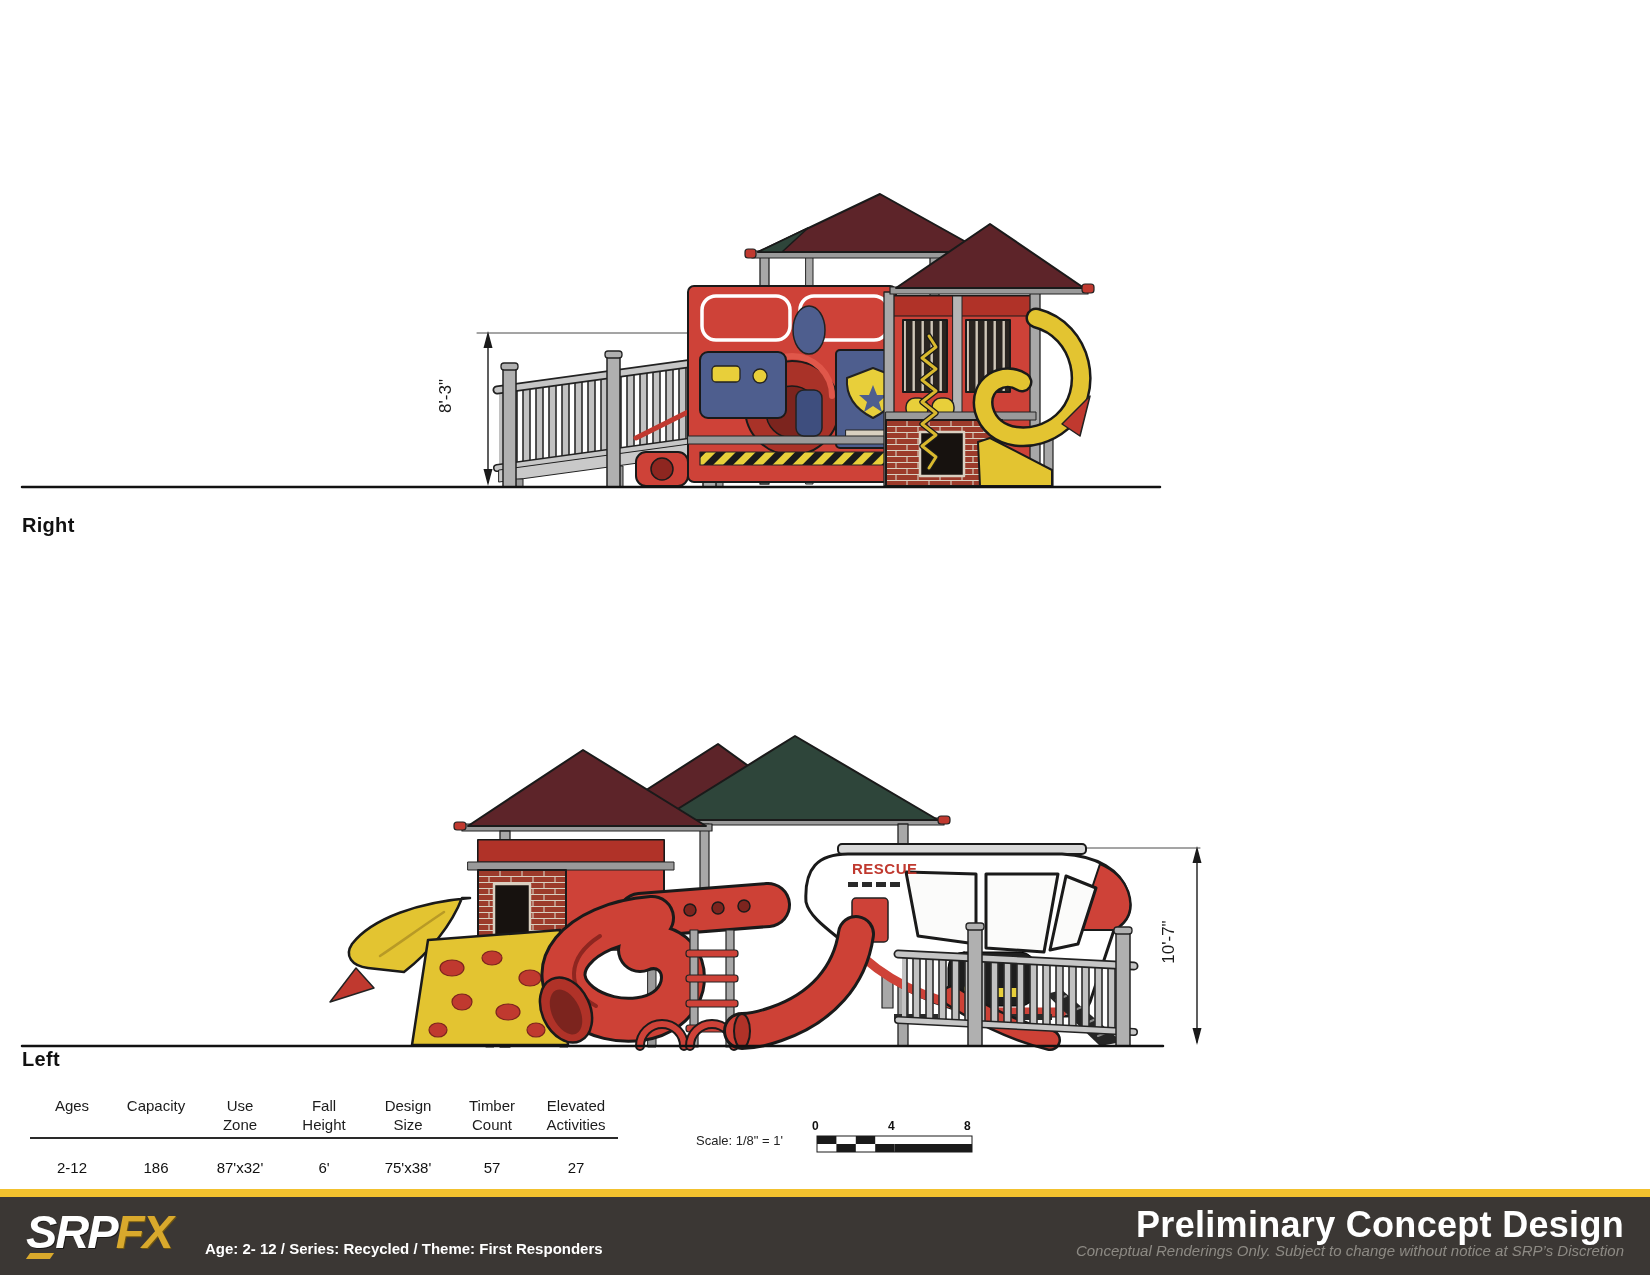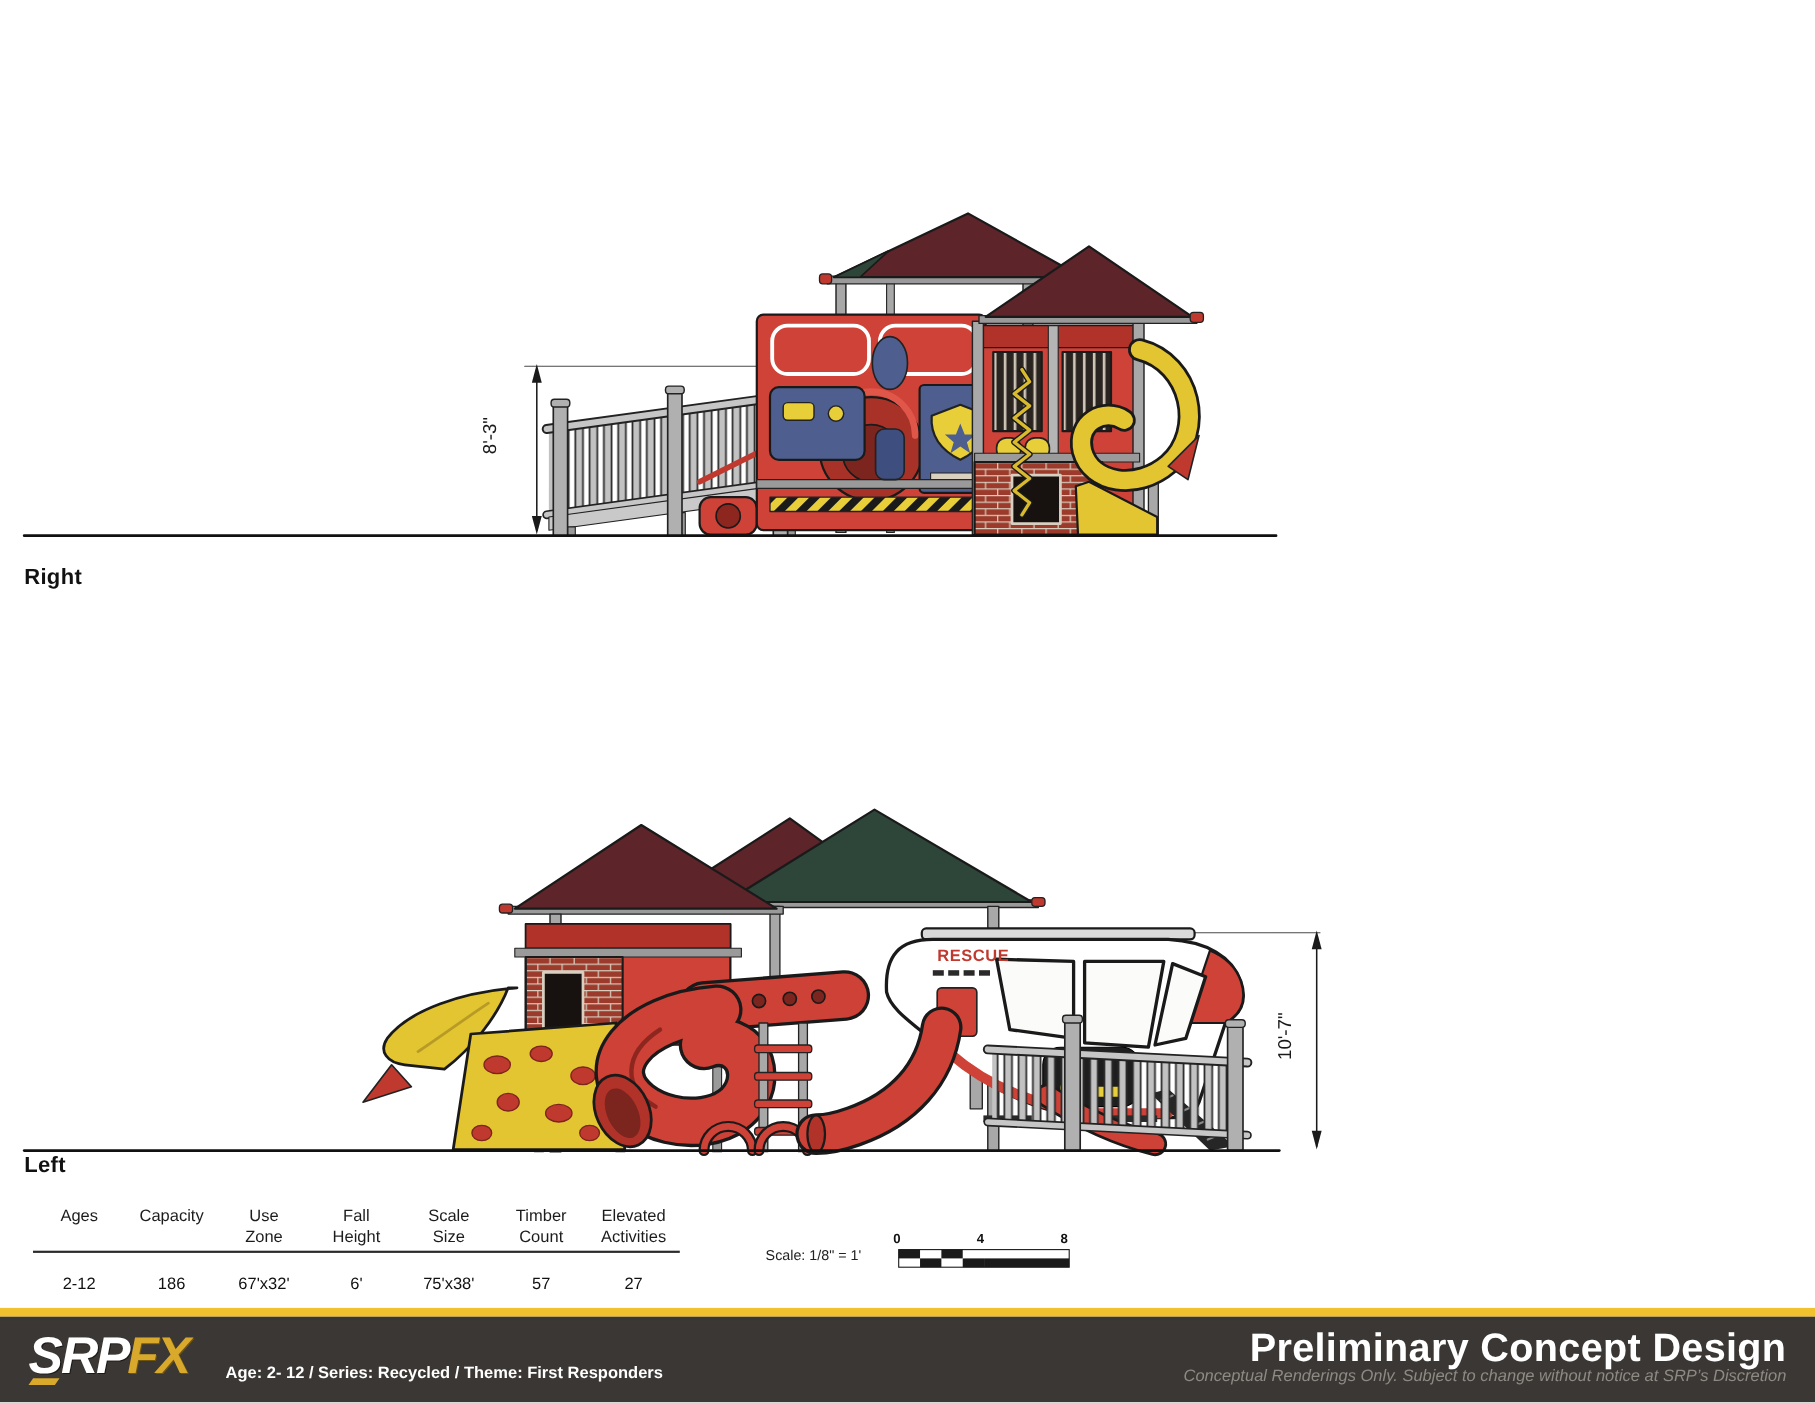--- a/index.html
+++ b/index.html
@@ -281,36 +281,36 @@
       </div>
       <div class="spec-col">
         <div>Use</div>
           <div>Zone</div>
       </div>
       <div class="spec-col">
         <div>Fall</div>
           <div>Height</div>
       </div>
       <div class="spec-col">
-        <div>Scale</div>
+        <div>Design</div>
           <div>Size</div>
       </div>
       <div class="spec-col">
         <div>Timber</div>
           <div>Count</div>
       </div>
       <div class="spec-col">
         <div>Elevated</div>
           <div>Activities</div>
       </div>
     </div>
     <div class="spec-values">
       <div class="spec-val">2-12</div>
       <div class="spec-val">186</div>
-      <div class="spec-val">67'x32'</div>
+      <div class="spec-val">87'x32'</div>
       <div class="spec-val">6'</div>
       <div class="spec-val">75'x38'</div>
       <div class="spec-val">57</div>
       <div class="spec-val">27</div>
     </div>
   </div>
 
   <div class="scale-label">Scale: 1/8" = 1'</div>
   <div class="scale-tick st-0">0</div>
   <div class="scale-tick st-4">4</div>

